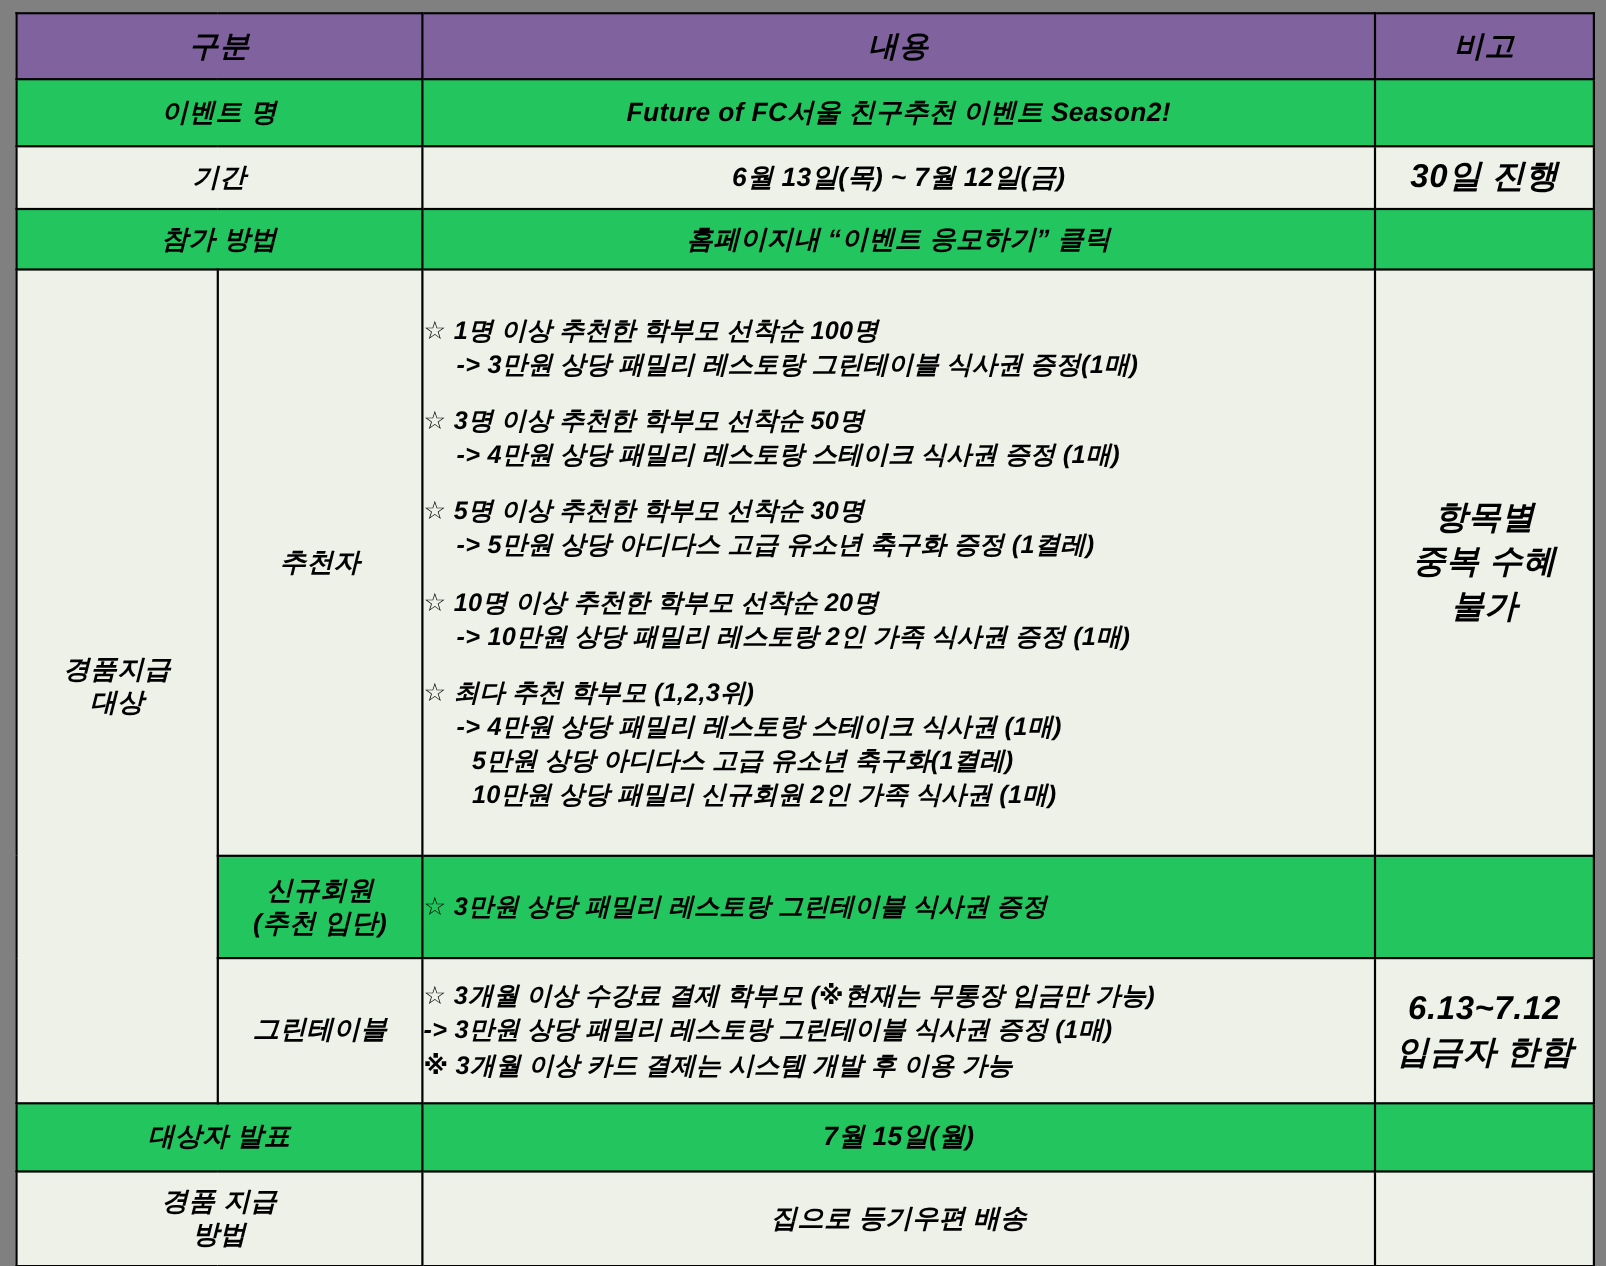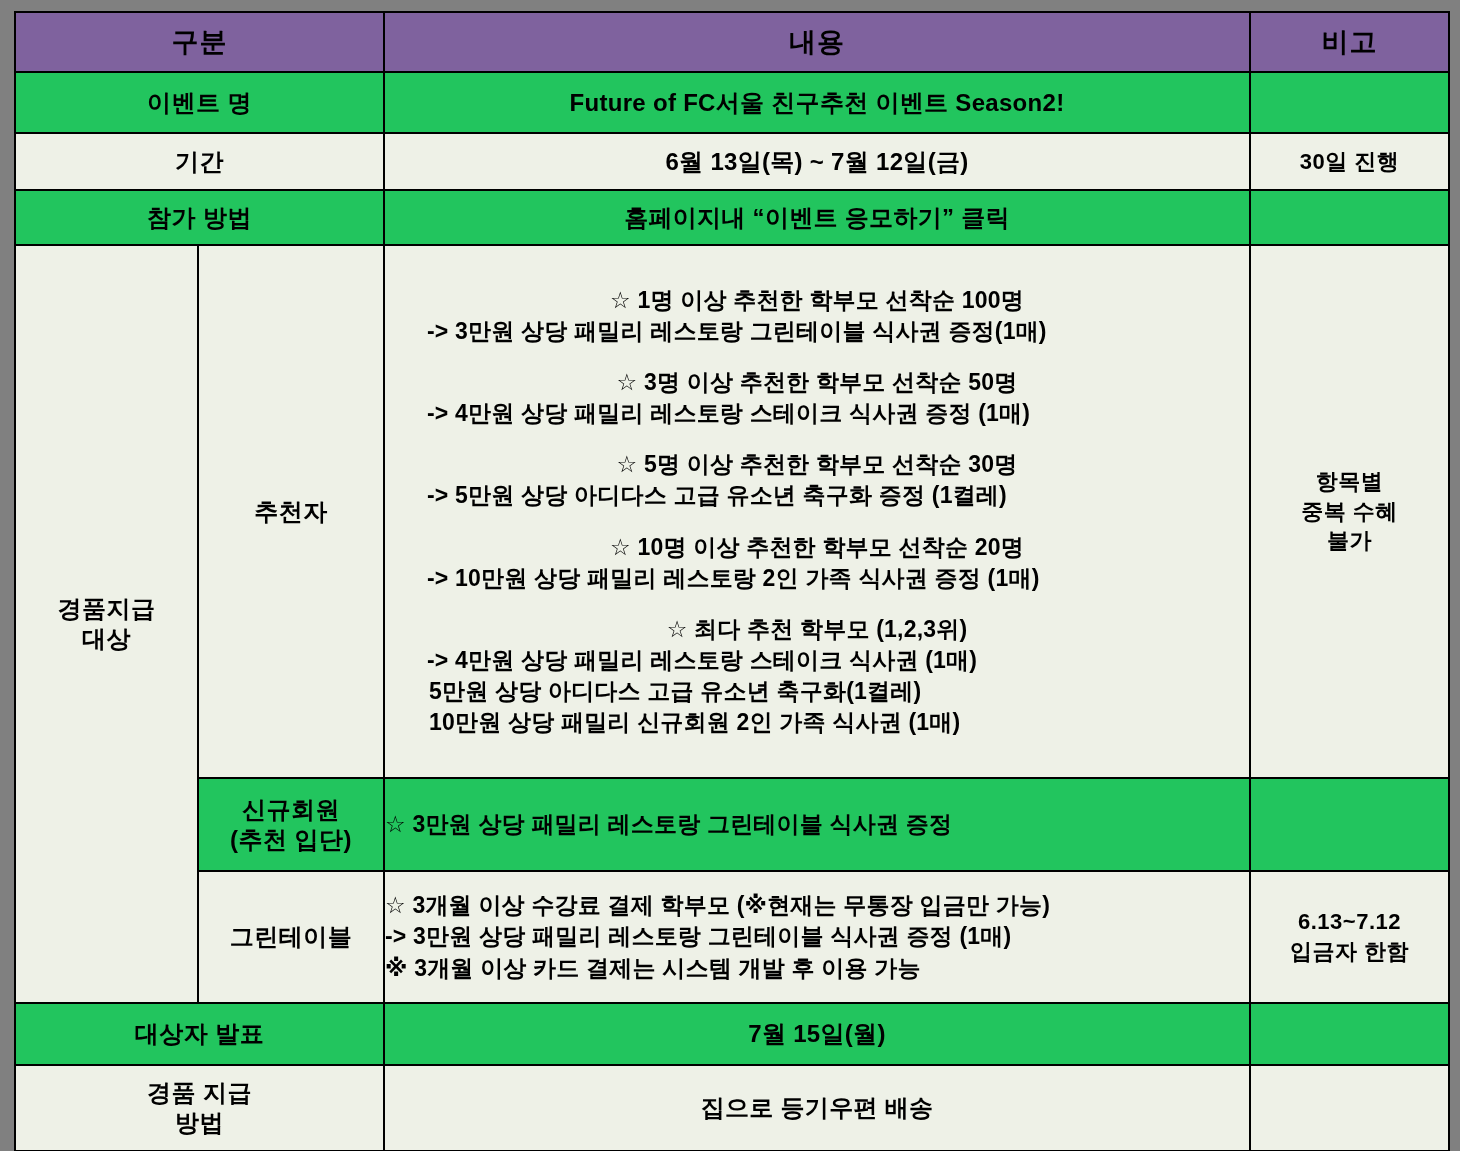--- a/index.html
+++ b/index.html
@@ -12,20 +12,21 @@
     background: #808080;
     font-family: "Liberation Sans", "DejaVu Sans", sans-serif;
     overflow: hidden;
   }
   .table-wrap {
     position: absolute;
     left: 14px;
     top: 11px;
     width: 1446px;
     height: 1129px;
+    font-style: italic;
   }
   table.event-table {
     border-collapse: collapse;
     table-layout: fixed;
     width: 1434px;
     height: 1129px;
     background: #eef1e7;
   }
   table.event-table td,
   table.event-table th {
@@ -62,35 +63,35 @@
     letter-spacing: 0.5px;
   }
   .center-cell {
     text-align: center;
     font-size: 24px;
     line-height: 1.3;
     letter-spacing: 0.3px;
   }
   .note-cell {
     text-align: center;
-    font-size: 22px;
+    font-size: 30px;
     line-height: 1.35;
     letter-spacing: 0.5px;
   }
   .content-cell {
     text-align: left;
     font-size: 23px;
     line-height: 1.35;
     padding: 10px 0 10px 16px;
     letter-spacing: 0.2px;
   }
   .prize-block { margin: 0 0 20px 0; }
   .prize-block:last-child { margin-bottom: 0; }
-  .prize-head { white-space: pre; text-align: center; }
-  .prize-sub  { white-space: pre; padding-left: 18px; margin-left: 24px; }
+  .prize-head { white-space: pre; }
+  .prize-sub  { white-space: pre; padding-left: 30px; }
   .prize-sub2 { white-space: pre; padding-left: 44px; }
   .simple-line { white-space: pre; }
   .line-ind { white-space: pre; }
 </style>
 </head>
 <body>
 
 <div class="table-wrap">
 <table class="event-table">
   <colgroup>

